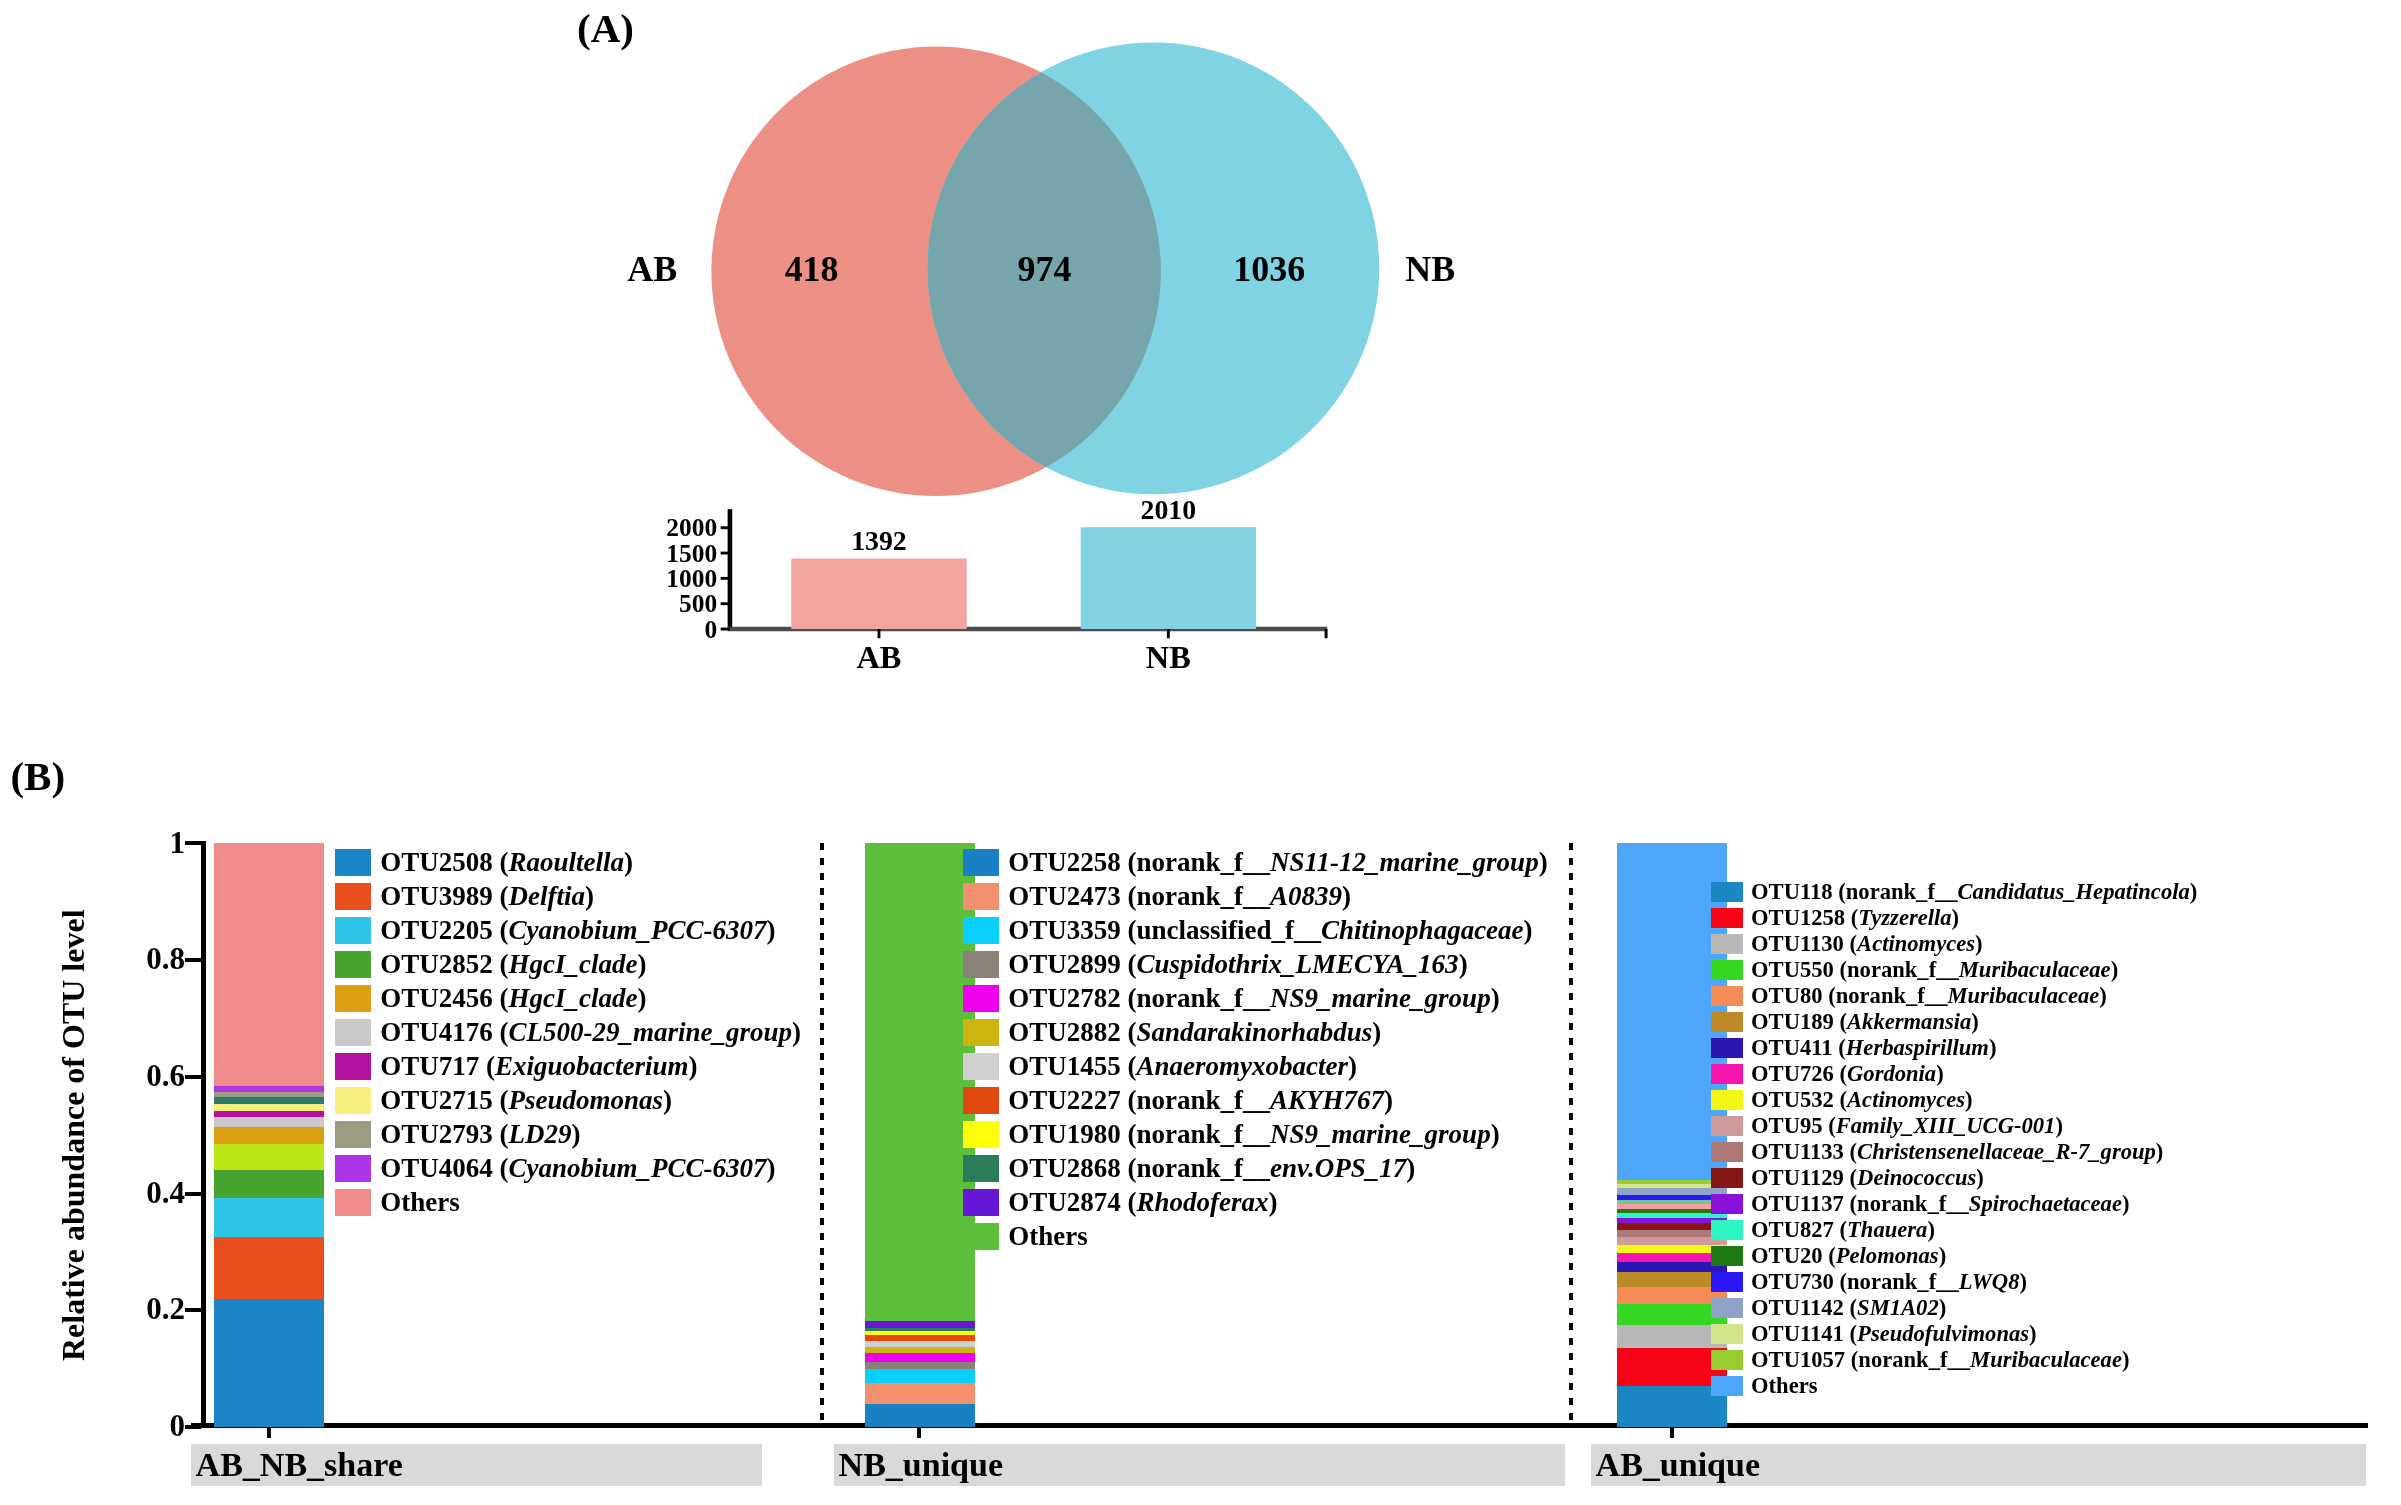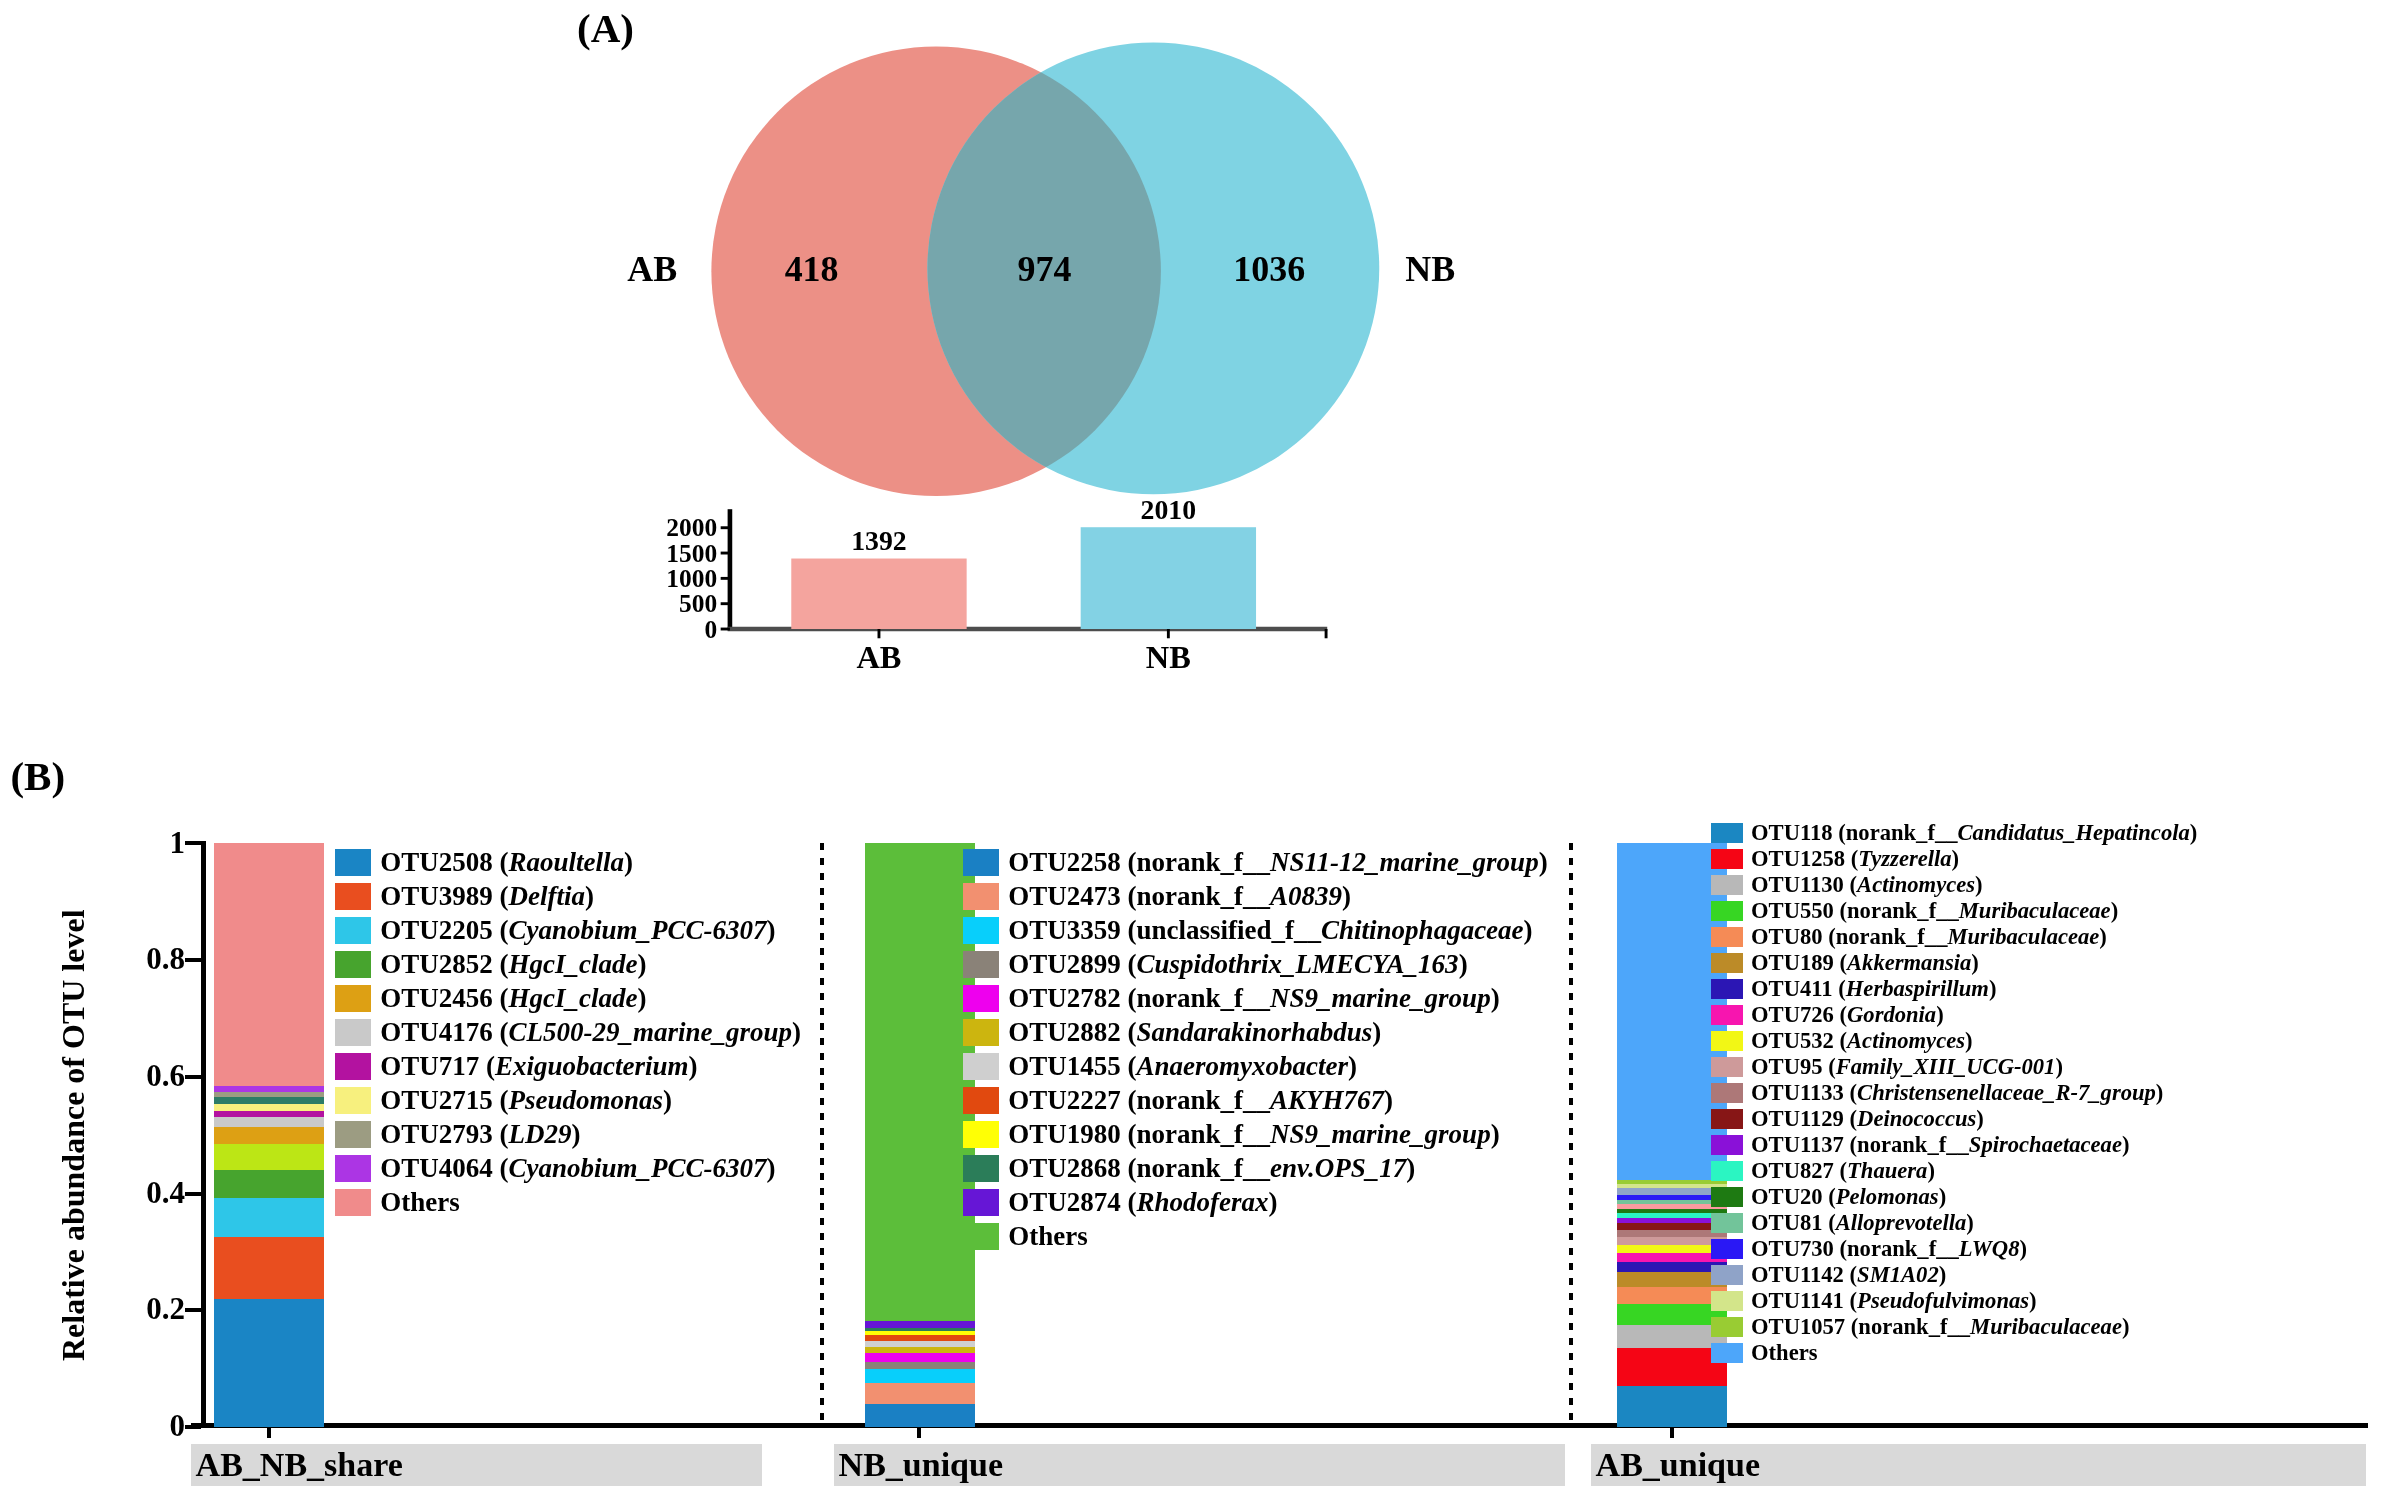--- a/index.html
+++ b/index.html
@@ -23,21 +23,21 @@
   #vsep-0{left:820px;} #vsep-1{left:1569px;}
   .sbar{position:absolute;top:843px;height:584px;width:110px;display:flex;flex-direction:column-reverse;}
   #sbar-0{left:214px;} #sbar-1{left:865px;} #sbar-2{left:1617px;}
   .seg{width:100%;}
   .btick{position:absolute;top:1428px;width:4px;height:10.4px;background:#000;}
   #btick-0{left:267px;} #btick-1{left:917px;} #btick-2{left:1670px;}
   .strip{position:absolute;top:1444px;height:42px;background:#D9D9D9;display:flex;align-items:center;
      font-size:34px;font-weight:bold;padding-left:4.6px;box-sizing:border-box;}
   #strip-0{left:191px;width:571px;} #strip-1{left:834px;width:731px;} #strip-2{left:1591px;width:775px;}
   .legend{position:absolute;display:flex;flex-direction:column;}
-  #legend-0{left:335px;top:845px;} #legend-1{left:963px;top:845px;} #legend-2{left:1711px;top:820px;text-align:center;}
+  #legend-0{left:335px;top:845px;} #legend-1{left:963px;top:845px;} #legend-2{left:1711px;top:879px;text-align:center;}
   .lrow{display:flex;align-items:center;height:34px;gap:9.3px;}
   .sw{width:36px;height:27px;flex:none;display:inline-block;}
   .lt{font-size:27px;font-weight:bold;white-space:nowrap;}
   #legend-2 .lrow{height:26px;gap:8px;}
   #legend-2 .sw{width:32px;height:19.7px;}
   #legend-2 .lt{font-size:22.6px;}
 </style>
 </head>
 <body>
 
@@ -323,24 +323,20 @@
       </div>
       <div class="lrow">
         <span class="sw" style="background: rgb(43, 245, 194);"></span>
         <span class="lt">OTU827 (<i>Thauera</i>)</span>
       </div>
       <div class="lrow">
         <span class="sw" style="background: rgb(30, 122, 18);"></span>
         <span class="lt">OTU20 (<i>Pelomonas</i>)</span>
       </div>
       <div class="lrow">
-        <span class="sw" style="background: rgb(114, 196, 154);"></span>
-        <span class="lt">OTU81 (<i>Alloprevotella</i>)</span>
-      </div>
-      <div class="lrow">
         <span class="sw" style="background: rgb(42, 24, 245);"></span>
         <span class="lt">OTU730 (norank_f__<i>LWQ8</i>)</span>
       </div>
       <div class="lrow">
         <span class="sw" style="background: rgb(143, 163, 200);"></span>
         <span class="lt">OTU1142 (<i>SM1A02</i>)</span>
       </div>
       <div class="lrow">
         <span class="sw" style="background: rgb(211, 229, 138);"></span>
         <span class="lt">OTU1141 (<i>Pseudofulvimonas</i>)</span>

